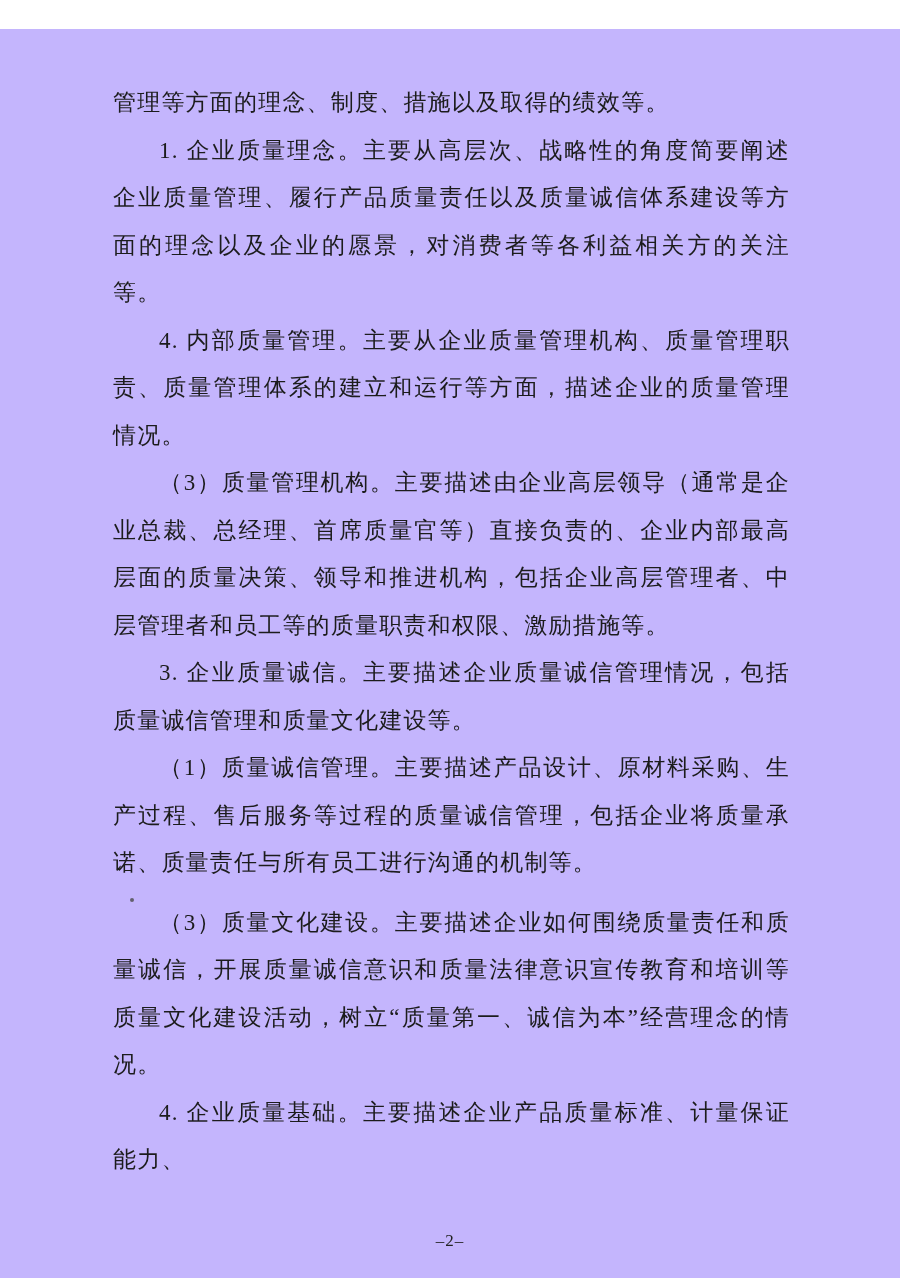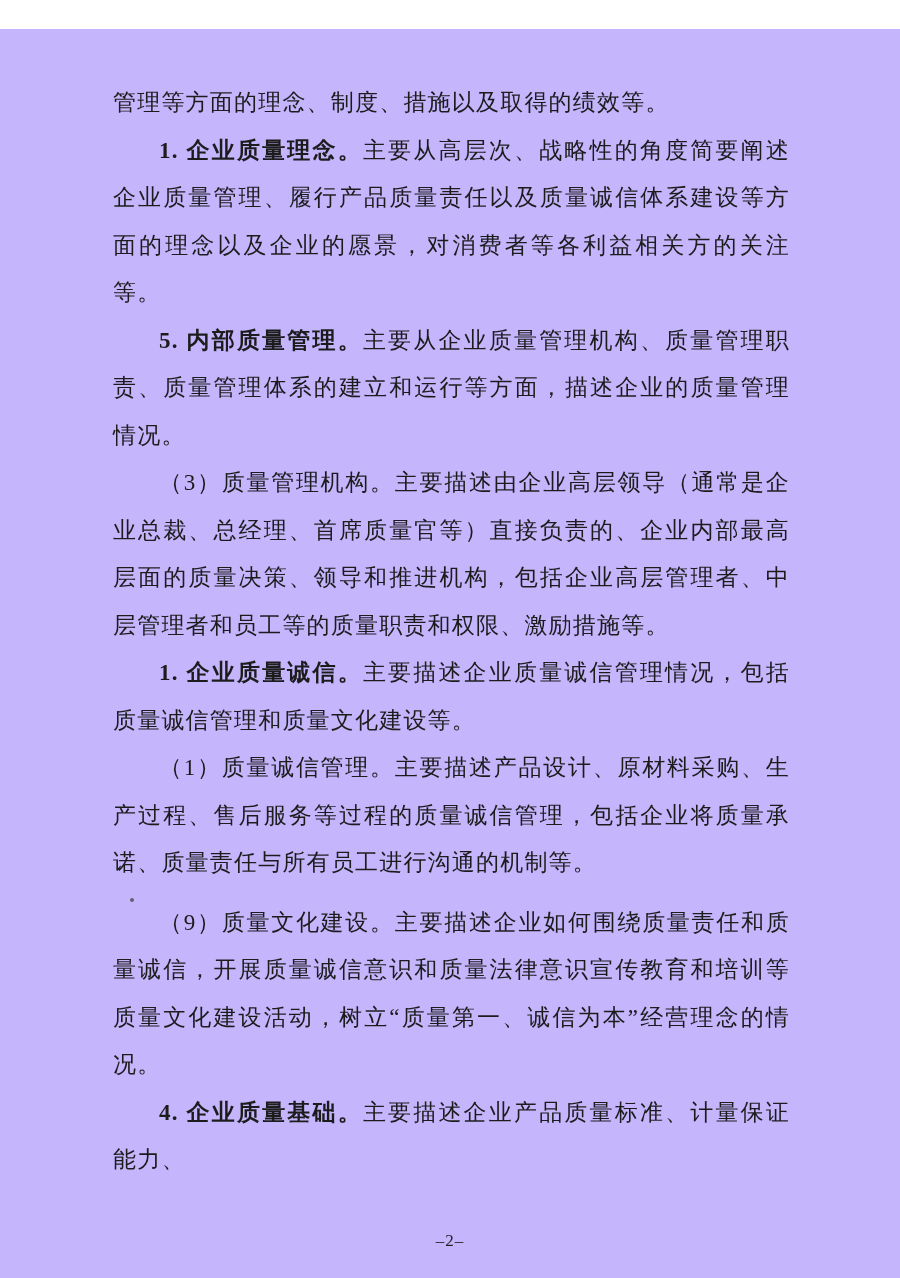--- a/index.html
+++ b/index.html
@@ -32,21 +32,21 @@
     text-indent: 2em;
     word-break: break-all;
   }
   .doc-body p.no-indent {
     text-indent: 0;
   }
   .doc-body p.gap-above {
     margin-top: 12px;
   }
   .doc-body p .bold-run {
-    font-weight: 700;
+    font-weight: 400;
   }
   .page-footer {
     position: absolute;
     top: 1202px;
     left: 0;
     width: 100%;
     text-align: center;
     font-size: 17px;
     letter-spacing: 1px;
     color: #222;
@@ -62,22 +62,22 @@
     opacity: 0.8;
   }
 </style>
 </head>
 <body>
 
 <div class="page">
   <div class="doc-body">
       <p class="no-indent"><span>管理等方面的理念、制度、措施以及取得的绩效等。</span></p>
       <p><span class="bold-run">1. 企业质量理念。</span><span>主要从高层次、战略性的角度简要阐述企业质量管理、履行产品质量责任以及质量诚信体系建设等方面的理念以及企业的愿景，对消费者等各利益相关方的关注等。</span></p>
-      <p><span class="bold-run">5. 内部质量管理。</span><span>主要从企业质量管理机构、质量管理职责、质量管理体系的建立和运行等方面，描述企业的质量管理情况。</span></p>
+      <p><span class="bold-run">4. 内部质量管理。</span><span>主要从企业质量管理机构、质量管理职责、质量管理体系的建立和运行等方面，描述企业的质量管理情况。</span></p>
       <p><span>（3）质量管理机构。主要描述由企业高层领导（通常是企业总裁、总经理、首席质量官等）直接负责的、企业内部最高层面的质量决策、领导和推进机构，包括企业高层管理者、中层管理者和员工等的质量职责和权限、激励措施等。</span></p>
-      <p><span class="bold-run">1. 企业质量诚信。</span><span>主要描述企业质量诚信管理情况，包括质量诚信管理和质量文化建设等。</span></p>
+      <p><span class="bold-run">3. 企业质量诚信。</span><span>主要描述企业质量诚信管理情况，包括质量诚信管理和质量文化建设等。</span></p>
       <p><span>（1）质量诚信管理。主要描述产品设计、原材料采购、生产过程、售后服务等过程的质量诚信管理，包括企业将质量承诺、质量责任与所有员工进行沟通的机制等。</span></p>
-      <p class="gap-above"><span>（9）质量文化建设。主要描述企业如何围绕质量责任和质量诚信，开展质量诚信意识和质量法律意识宣传教育和培训等质量文化建设活动，树立“质量第一、诚信为本”经营理念的情况。</span></p>
+      <p class="gap-above"><span>（3）质量文化建设。主要描述企业如何围绕质量责任和质量诚信，开展质量诚信意识和质量法律意识宣传教育和培训等质量文化建设活动，树立“质量第一、诚信为本”经营理念的情况。</span></p>
       <p><span class="bold-run">4. 企业质量基础。</span><span>主要描述企业产品质量标准、计量保证能力、</span></p>
     </div>
   <div class="scan-dot"></div>
   <div class="page-footer">–2–</div>
 </div>
 
 </body></html>

